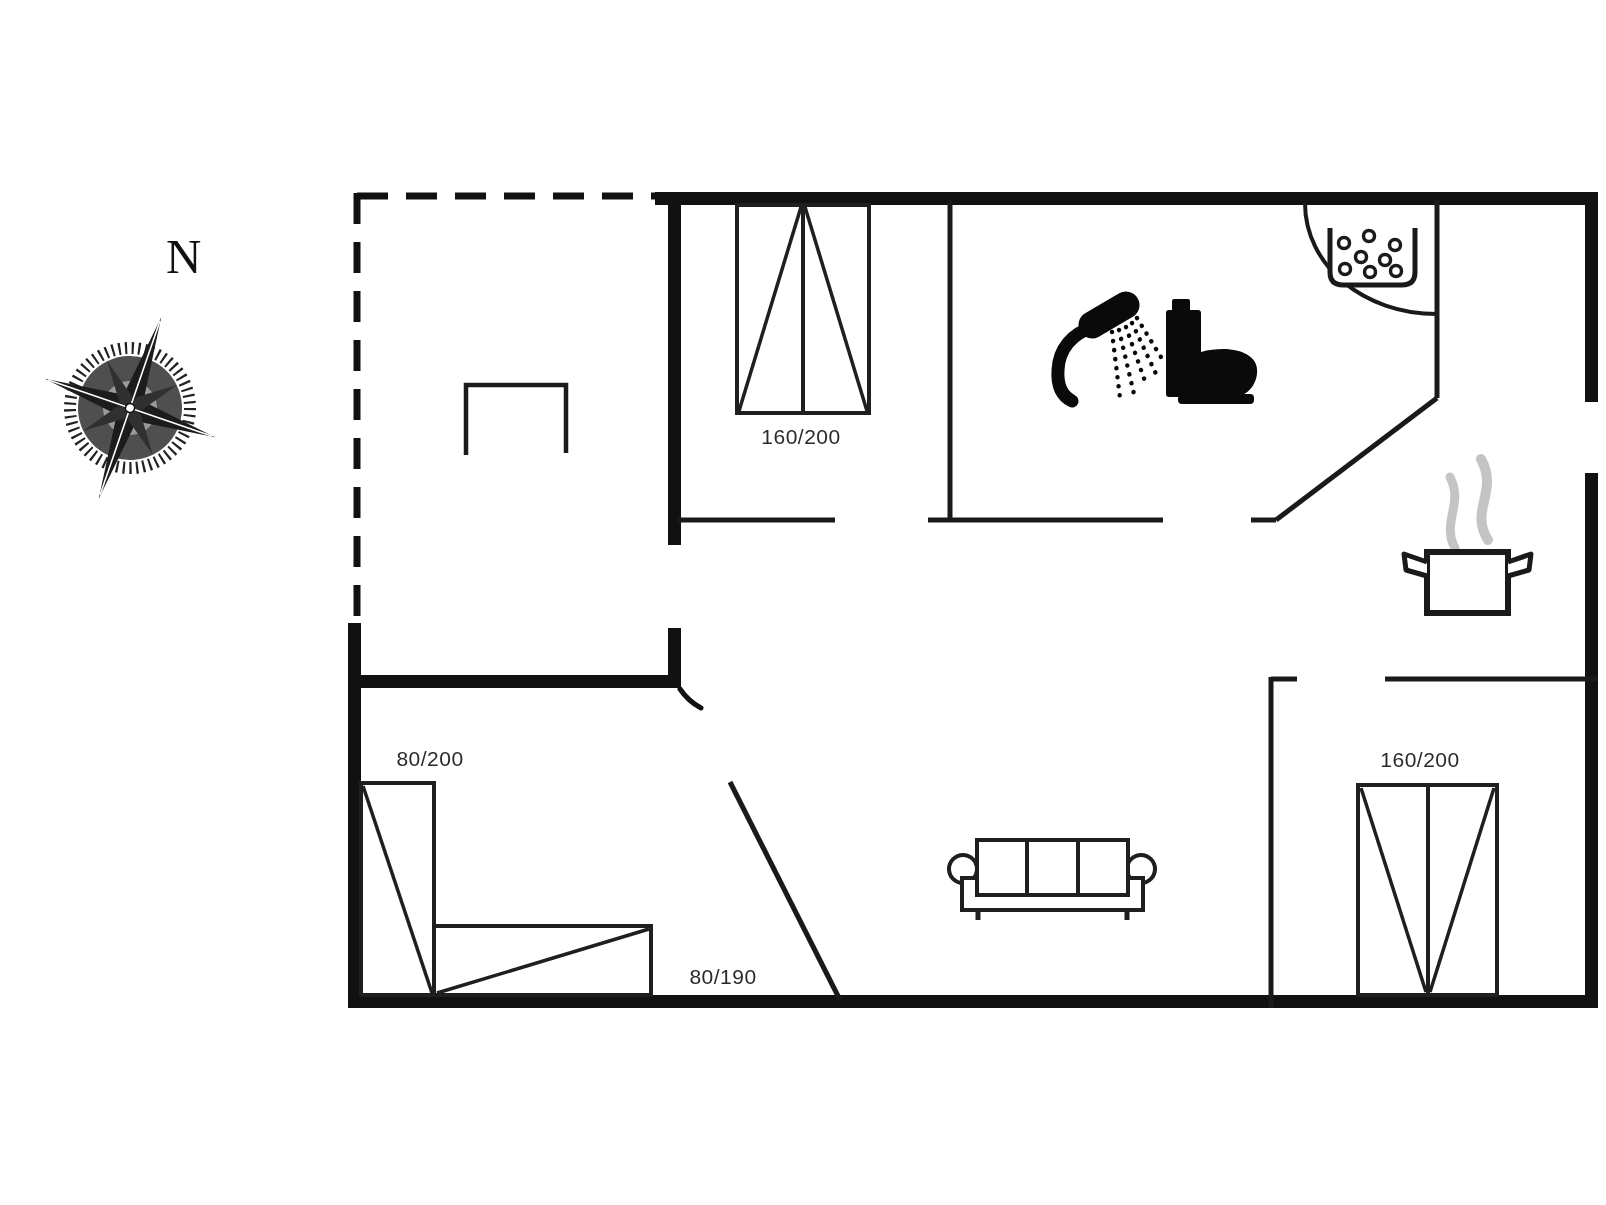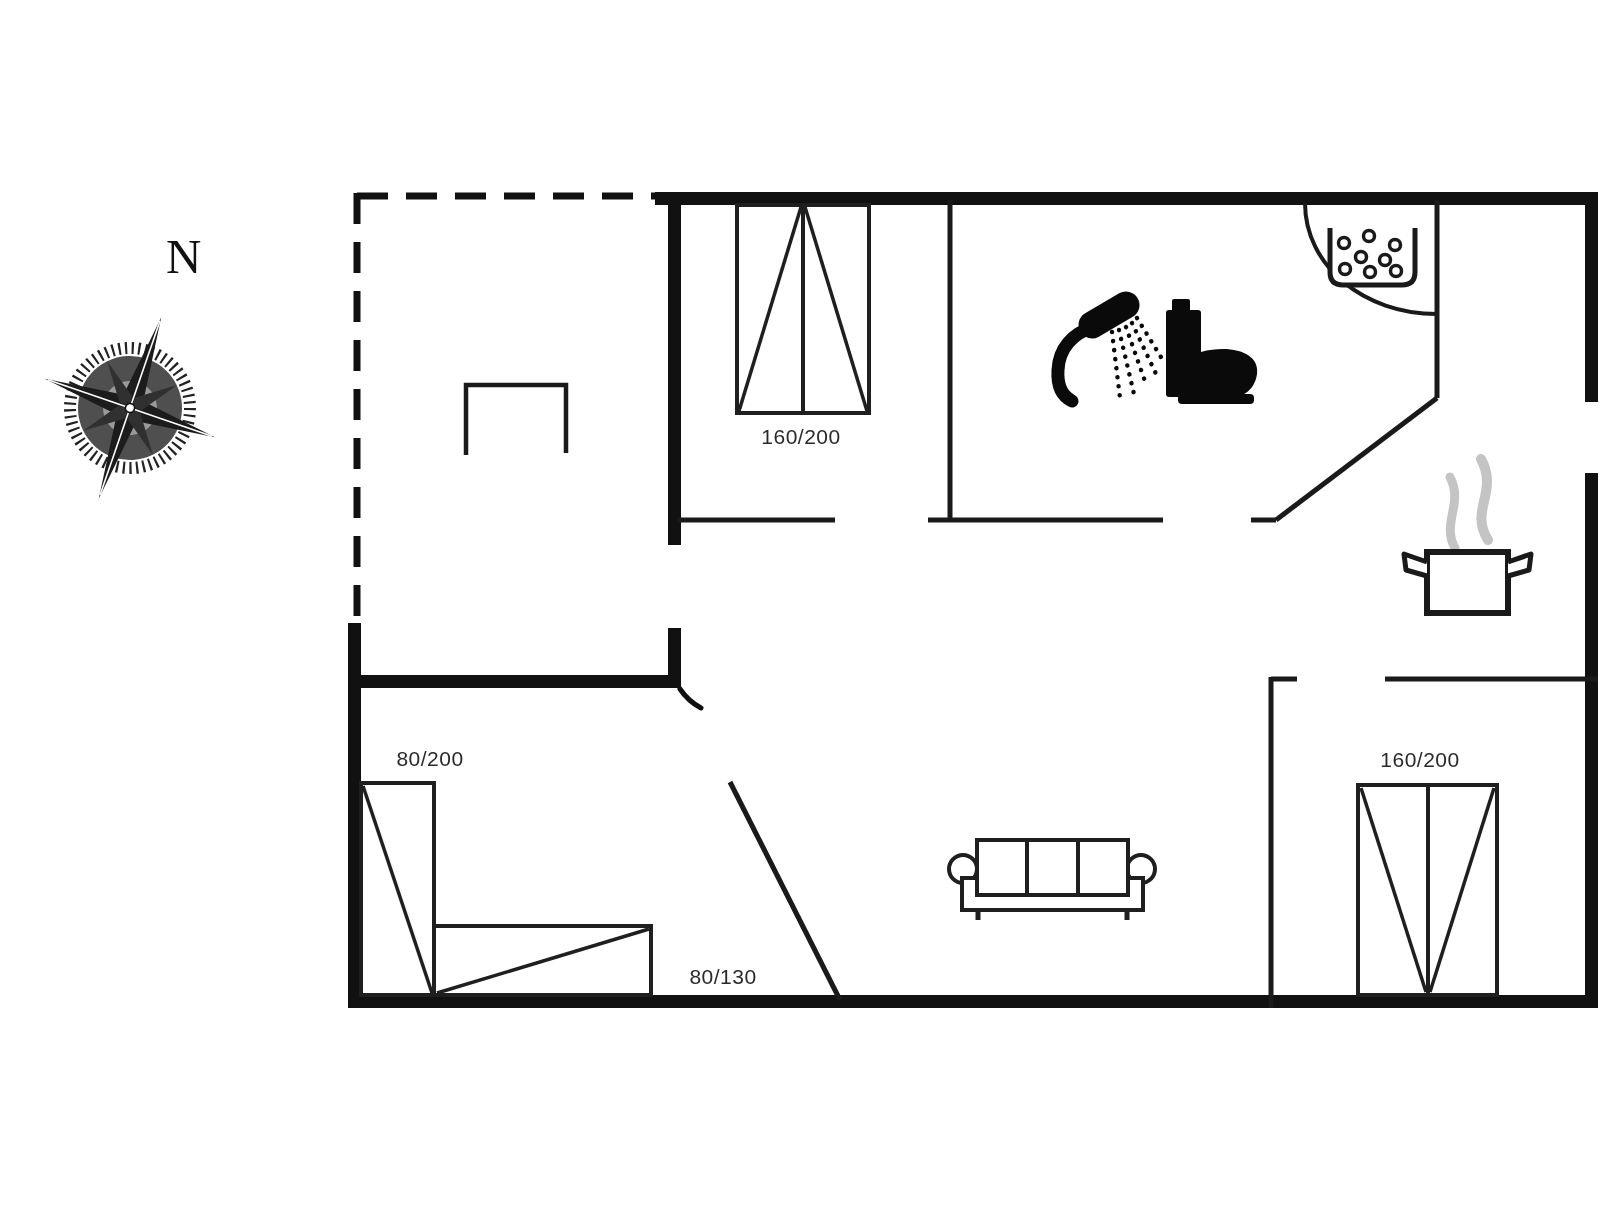--- a/index.html
+++ b/index.html
@@ -159,16 +159,16 @@
       <line x1="0" y1="0" x2="87" y2="0"></line>
       <line x1="0" y1="0" x2="-87" y2="0"></line>
     </g>
     <circle r="4.5" fill="#ffffff" stroke="#111" stroke-width="1.5"></circle>
   </g>
 </svg>
 
 <div class="dim north" style="left:184px;top:256px;">N</div>
 <div class="dim" style="left:801px;top:437px;">160/200</div>
 <div class="dim" style="left:430px;top:759px;text-align:right;">80/200</div>
-<div class="dim" style="left:723px;top:977px;">80/130</div>
+<div class="dim" style="left:723px;top:977px;">80/190</div>
 <div class="dim" style="left:1420px;top:760px;">160/200</div>
 
 </div>
 
 </body></html>

